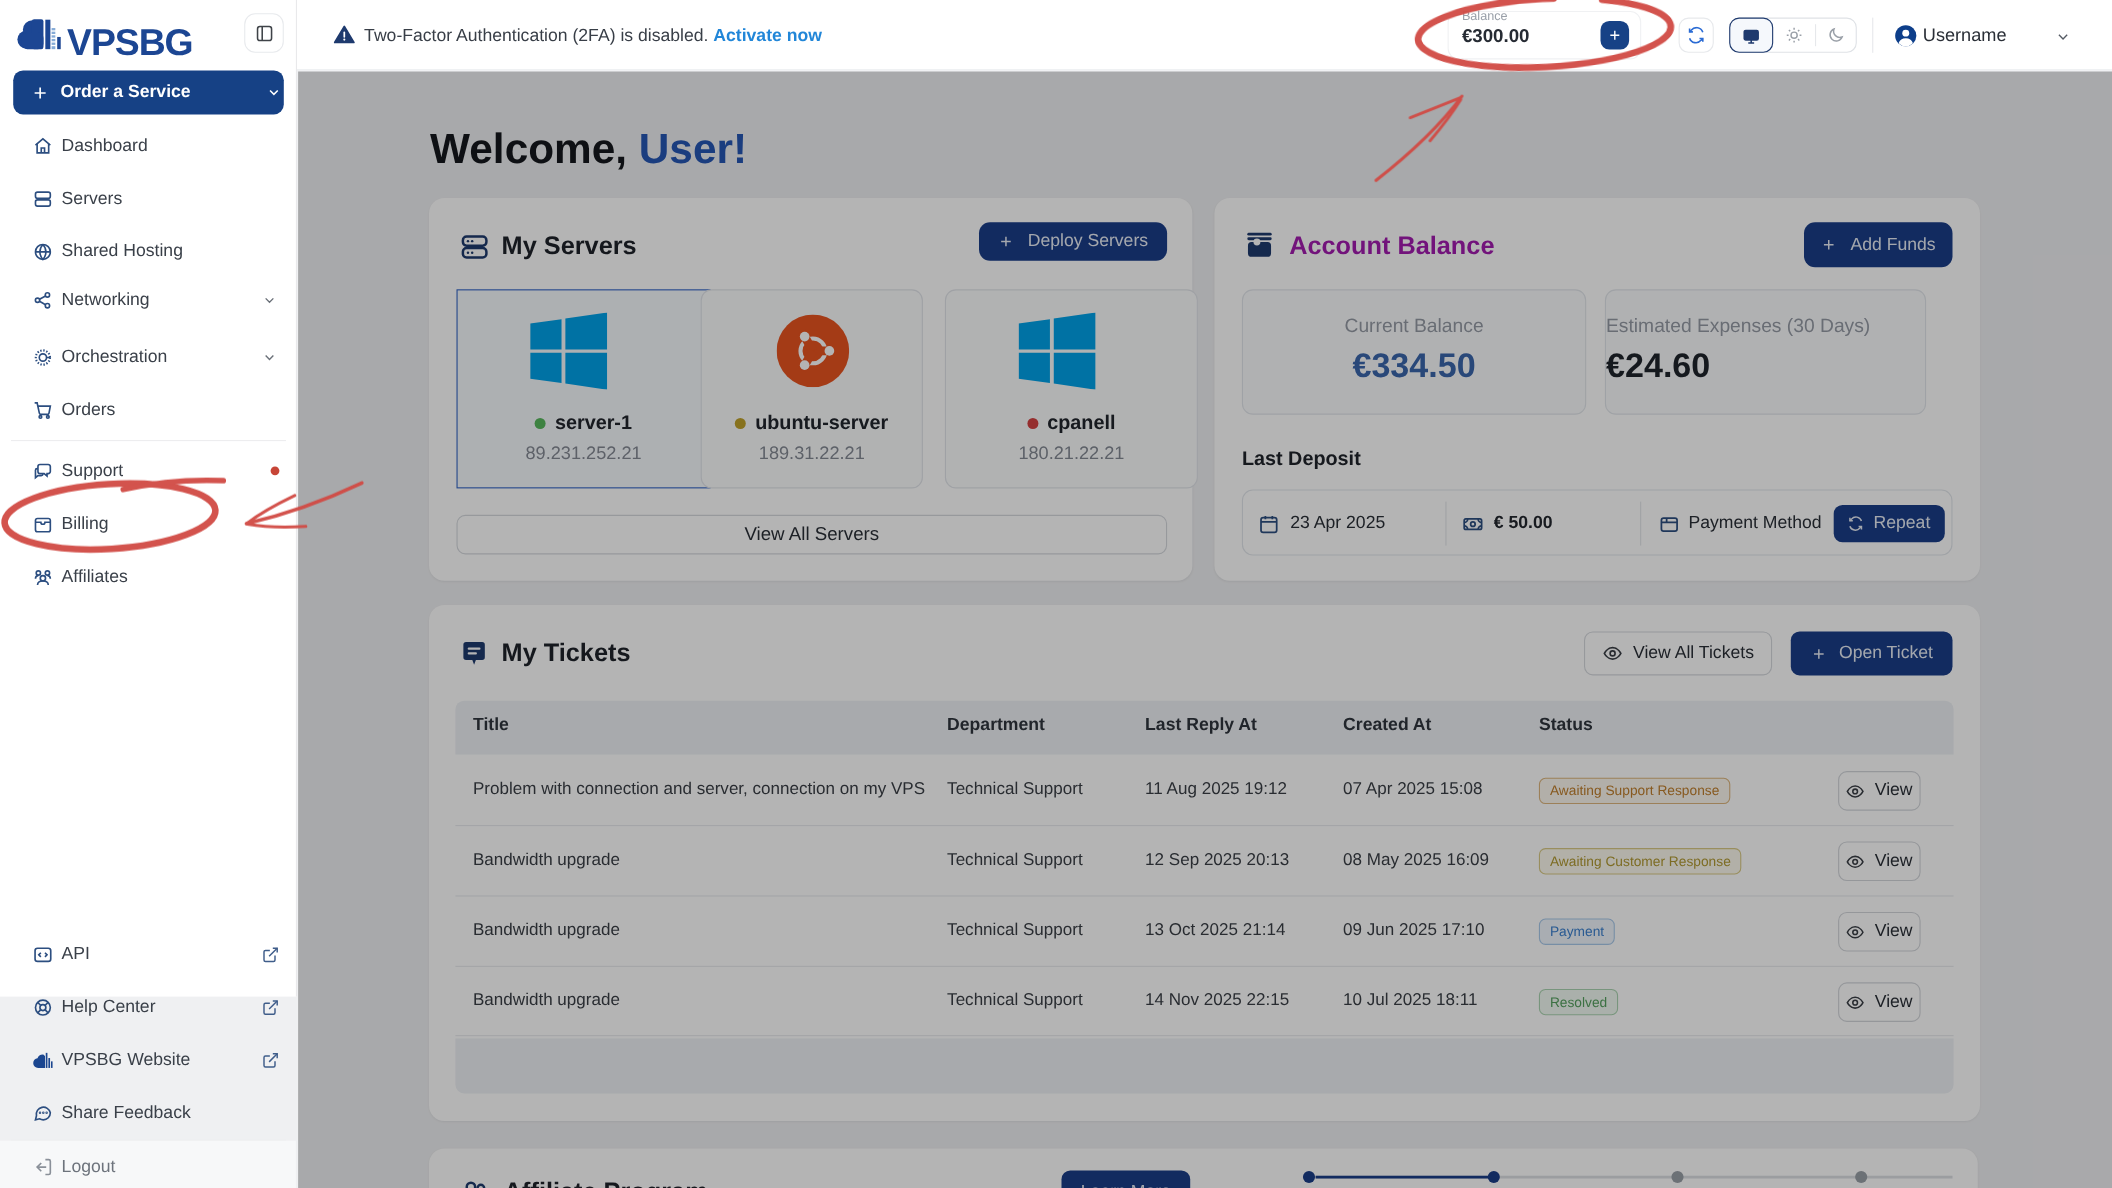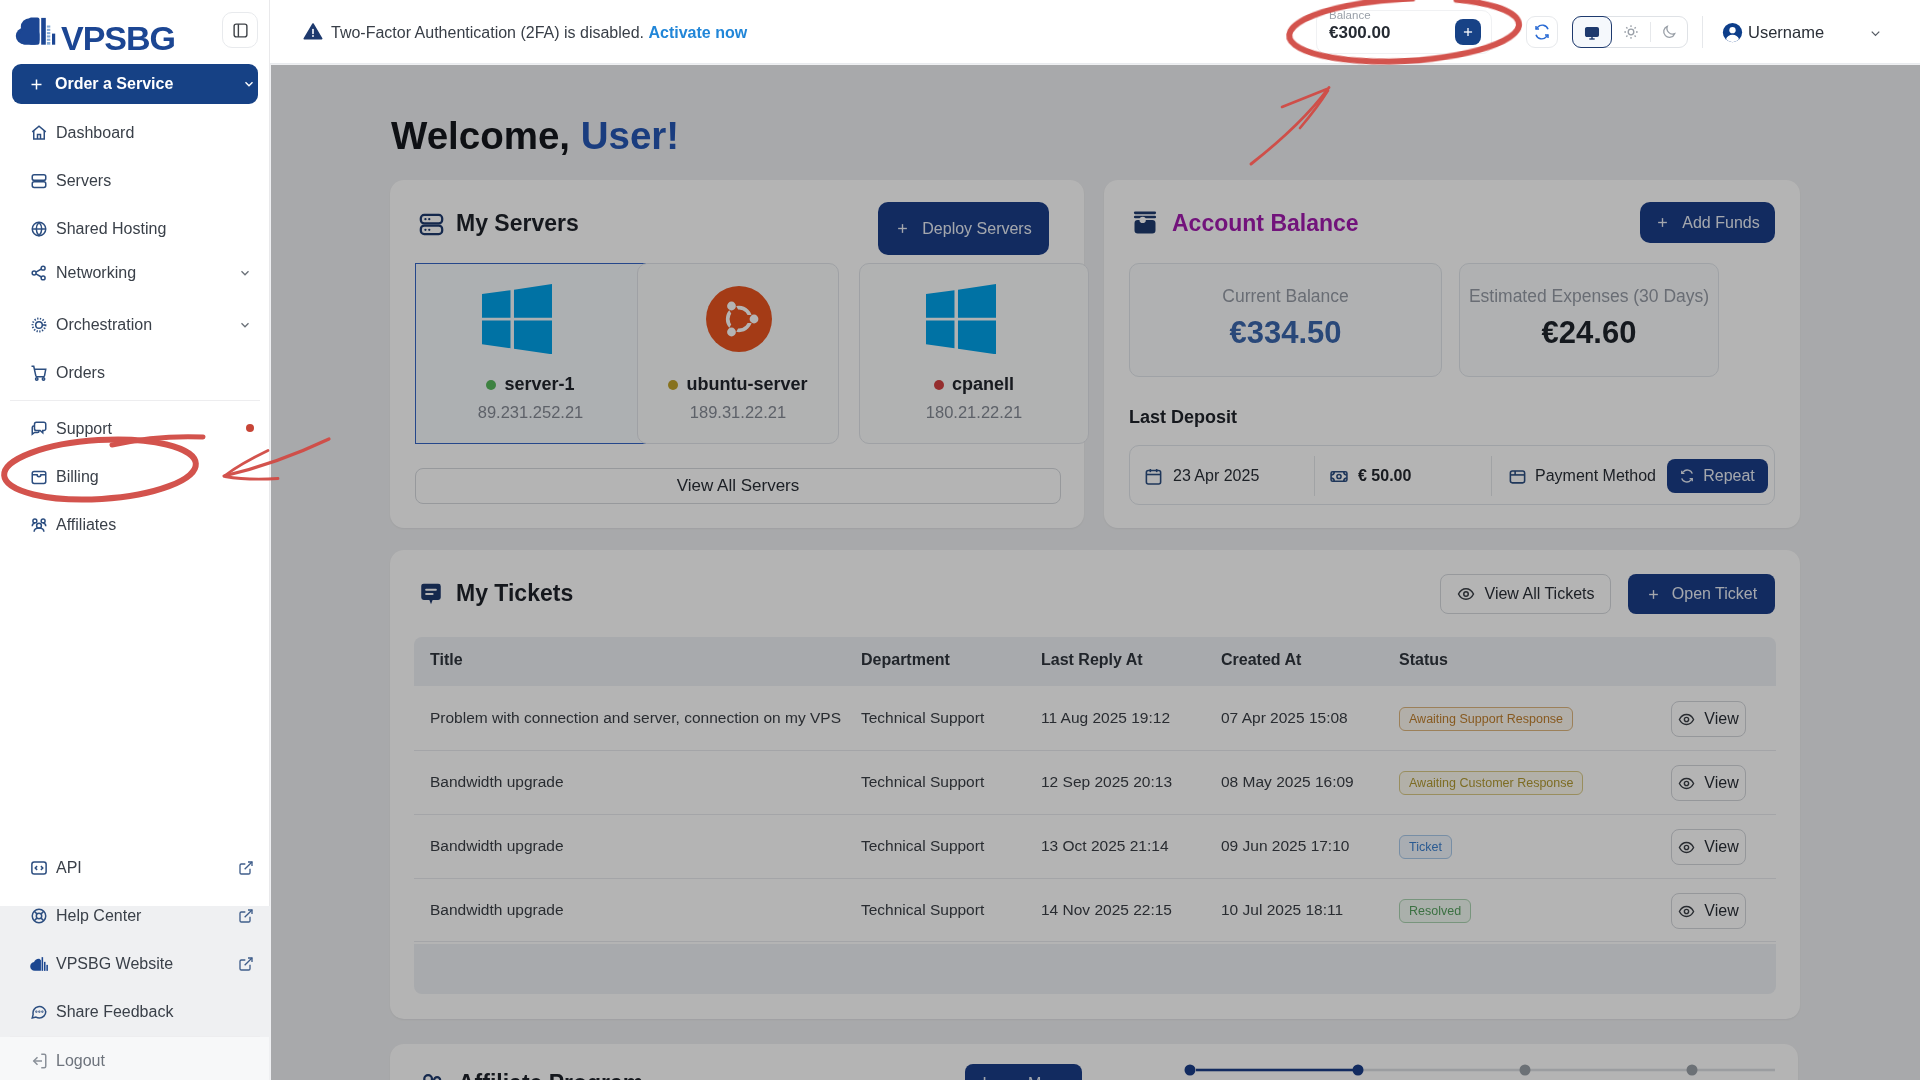--- a/index.html
+++ b/index.html
@@ -54,21 +54,21 @@
     <div class="card" style="left:390px;top:180px;width:694px;height:348px">
       <svg style="position:absolute;left:28px;top:31px" width="27" height="27" viewBox="0 0 24 24" fill="none" stroke="#1e3a6e" stroke-width="2">
           <rect x="2.5" y="3.5" width="19" height="7.6" rx="3"></rect>
           <rect x="2.5" y="12.9" width="19" height="7.6" rx="3"></rect>
           <line x1="6.6" y1="7.3" x2="6.61" y2="7.3" stroke-linecap="round"></line>
           <line x1="10" y1="7.3" x2="10.01" y2="7.3" stroke-linecap="round"></line>
           <line x1="6.6" y1="16.7" x2="6.61" y2="16.7" stroke-linecap="round"></line>
           <line x1="10" y1="16.7" x2="10.01" y2="16.7" stroke-linecap="round"></line>
         </svg>
       <div style="position:absolute;left:66px;top:30px;font-size:23px;font-weight:bold;color:#1e222a">My Servers</div>
-      <div class="navy-btn" style="left:488px;top:22px;width:171px;height:53px">
+      <div class="navy-btn" style="left:500px;top:22px;width:171px;height:35px">
         <svg width="15" height="15" viewBox="0 0 24 24" fill="none" stroke="#e8edf5" stroke-width="2.2" style="margin-right:12px">
             <line x1="12" y1="5" x2="12" y2="19"></line>
             <line x1="5" y1="12" x2="19" y2="12"></line>
           </svg>
         <span style="color:#e8edf5">Deploy Servers</span>
       </div>
 
       <div style="position:absolute;left:25px;top:83px;width:231px;height:181px;border:1.6px solid #3565c5;background:#f6f9fd;border-radius:0">
         <svg style="position:absolute;left:66px;top:20px" width="70" height="70" viewBox="0 0 88 88">
             <path fill="#00a2e8" d="M0 12.6 35.8 7.7v34.7H0zM40.2 7.1 88 0v42.4H40.2zM0 46h35.8v34.7L0 75.8zM40.2 46H88v42.4L40.2 81.3z"></path>
@@ -118,21 +118,21 @@
         <svg width="15" height="15" viewBox="0 0 24 24" fill="none" stroke="#e8edf5" stroke-width="2.2" style="margin-right:12px">
             <line x1="12" y1="5" x2="12" y2="19"></line>
             <line x1="5" y1="12" x2="19" y2="12"></line>
           </svg>
         <span style="color:#e8edf5">Add Funds</span>
       </div>
       <div style="position:absolute;left:25px;top:83px;width:313px;height:114px;border:1px solid #e2e6eb;background:#fafbfd;border-radius:10px;text-align:center">
         <div style="margin-top:22px;font-size:17.5px;color:#959ba5">Current Balance</div>
         <div style="margin-top:8px;font-size:31px;font-weight:bold;color:#3a66ac">€334.50</div>
       </div>
-      <div style="position:absolute;left:355px;top:83px;width:260px;height:114px;border:1px solid #e2e6eb;background:#fafbfd;border-radius:10px;text-align:center">
+      <div style="position:absolute;left:355px;top:83px;width:292px;height:114px;border:1px solid #e2e6eb;background:#fafbfd;border-radius:10px;">
         <div style="margin-top:22px;font-size:17.5px;color:#959ba5">Estimated Expenses (30 Days)</div>
         <div style="margin-top:8px;font-size:31px;font-weight:bold;color:#1f242b">€24.60</div>
       </div>
       <div style="position:absolute;left:25px;top:227px;font-size:18px;font-weight:bold;color:#20242b">Last Deposit</div>
       <div style="position:absolute;left:25px;top:265px;width:646px;height:60px;border:1px solid #e2e6eb;border-radius:10px">
         <svg style="position:absolute;left:14px;top:21px" width="19" height="19" viewBox="0 0 24 24" fill="none" stroke="#2c4e80" stroke-width="2">
             <rect x="3" y="4.5" width="18" height="17" rx="2.5"></rect>
             <line x1="8" y1="2.5" x2="8" y2="6.5"></line>
             <line x1="16" y1="2.5" x2="16" y2="6.5"></line>
             <line x1="3" y1="9.5" x2="21" y2="9.5"></line>
@@ -213,21 +213,21 @@
         <div class="viewbtn"><svg width="17" height="17" viewBox="0 0 24 24" fill="none" stroke="#3a3f46" stroke-width="2" style="margin-right:9px">
               <path d="M2 12s3.5-7 10-7 10 7 10 7-3.5 7-10 7-10-7-10-7z"></path>
               <circle cx="12" cy="12" r="3"></circle>
             </svg>View</div>
       </div>
       <div class="trow" style="top:264px">
         <span style="position:absolute;left:16px" class="tv">Bandwidth upgrade</span>
         <span style="position:absolute;left:447px" class="tv">Technical Support</span>
         <span style="position:absolute;left:627px" class="tv">13 Oct 2025 21:14</span>
         <span style="position:absolute;left:807px" class="tv">09 Jun 2025 17:10</span>
-        <span class="badge" style="left:985px;color:#3c80cf;border-color:#a9c9ea;background:#f0f6fc">Ticket</span>
+        <span class="badge" style="left:985px;color:#3c80cf;border-color:#a9c9ea;background:#f0f6fc">Payment</span>
         <div class="viewbtn"><svg width="17" height="17" viewBox="0 0 24 24" fill="none" stroke="#3a3f46" stroke-width="2" style="margin-right:9px">
               <path d="M2 12s3.5-7 10-7 10 7 10 7-3.5 7-10 7-10-7-10-7z"></path>
               <circle cx="12" cy="12" r="3"></circle>
             </svg>View</div>
       </div>
       <div class="trow" style="top:328px;border-bottom:1px solid #e8eaee">
         <span style="position:absolute;left:16px" class="tv">Bandwidth upgrade</span>
         <span style="position:absolute;left:447px" class="tv">Technical Support</span>
         <span style="position:absolute;left:627px" class="tv">14 Nov 2025 22:15</span>
         <span style="position:absolute;left:807px" class="tv">10 Jul 2025 18:11</span>

